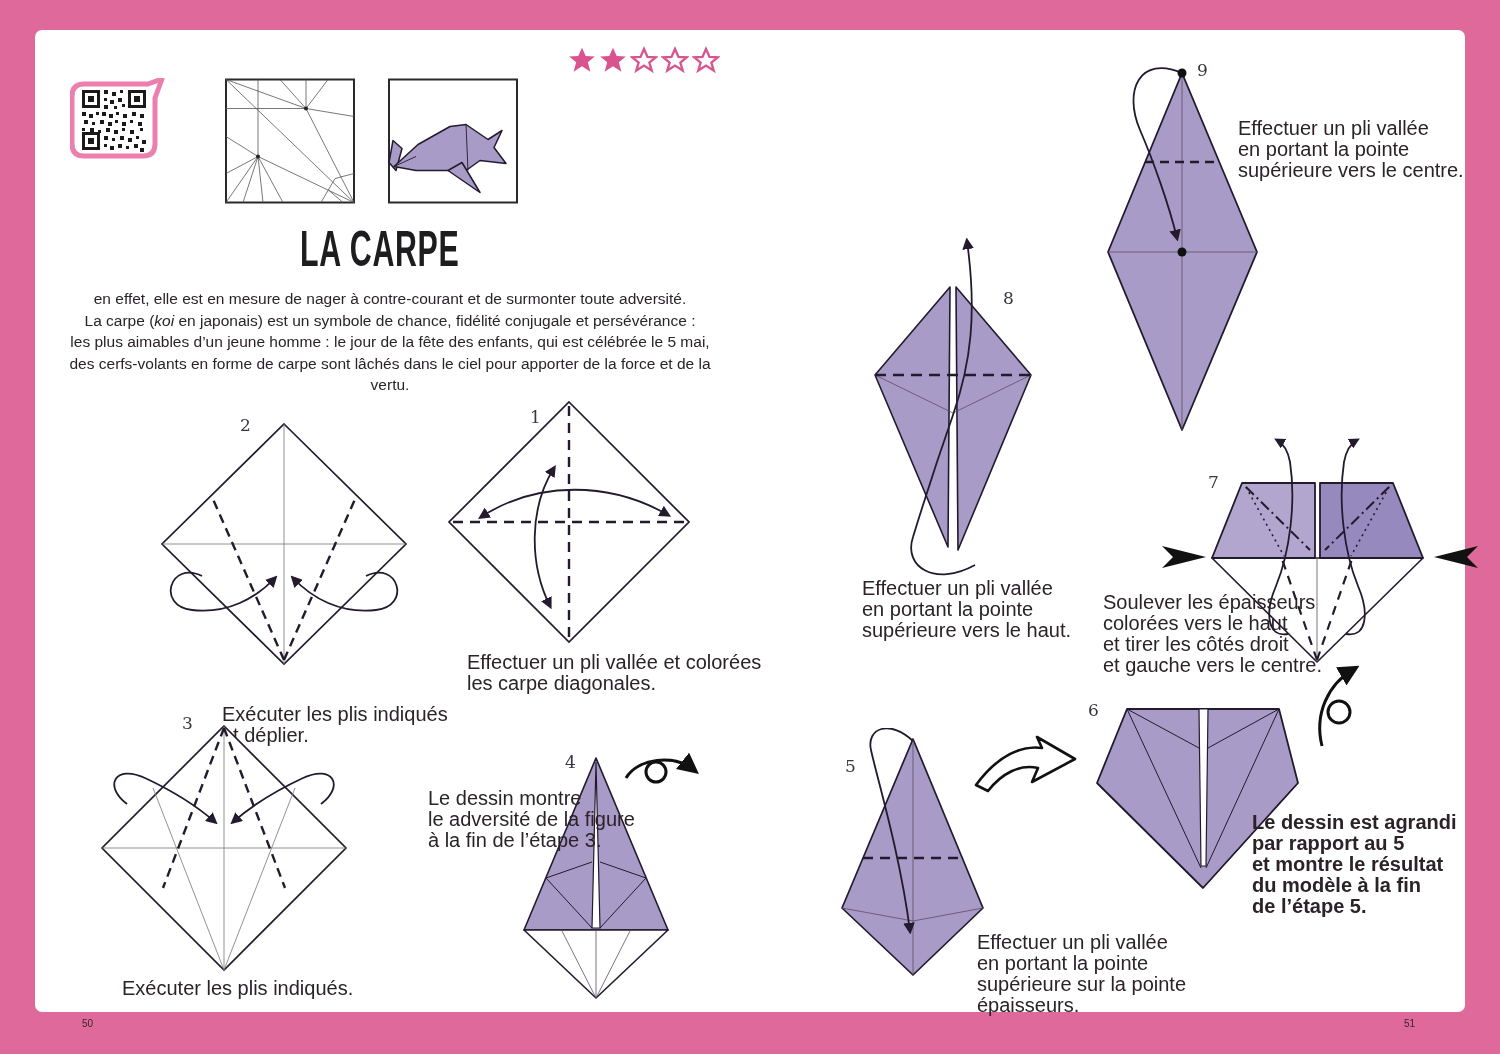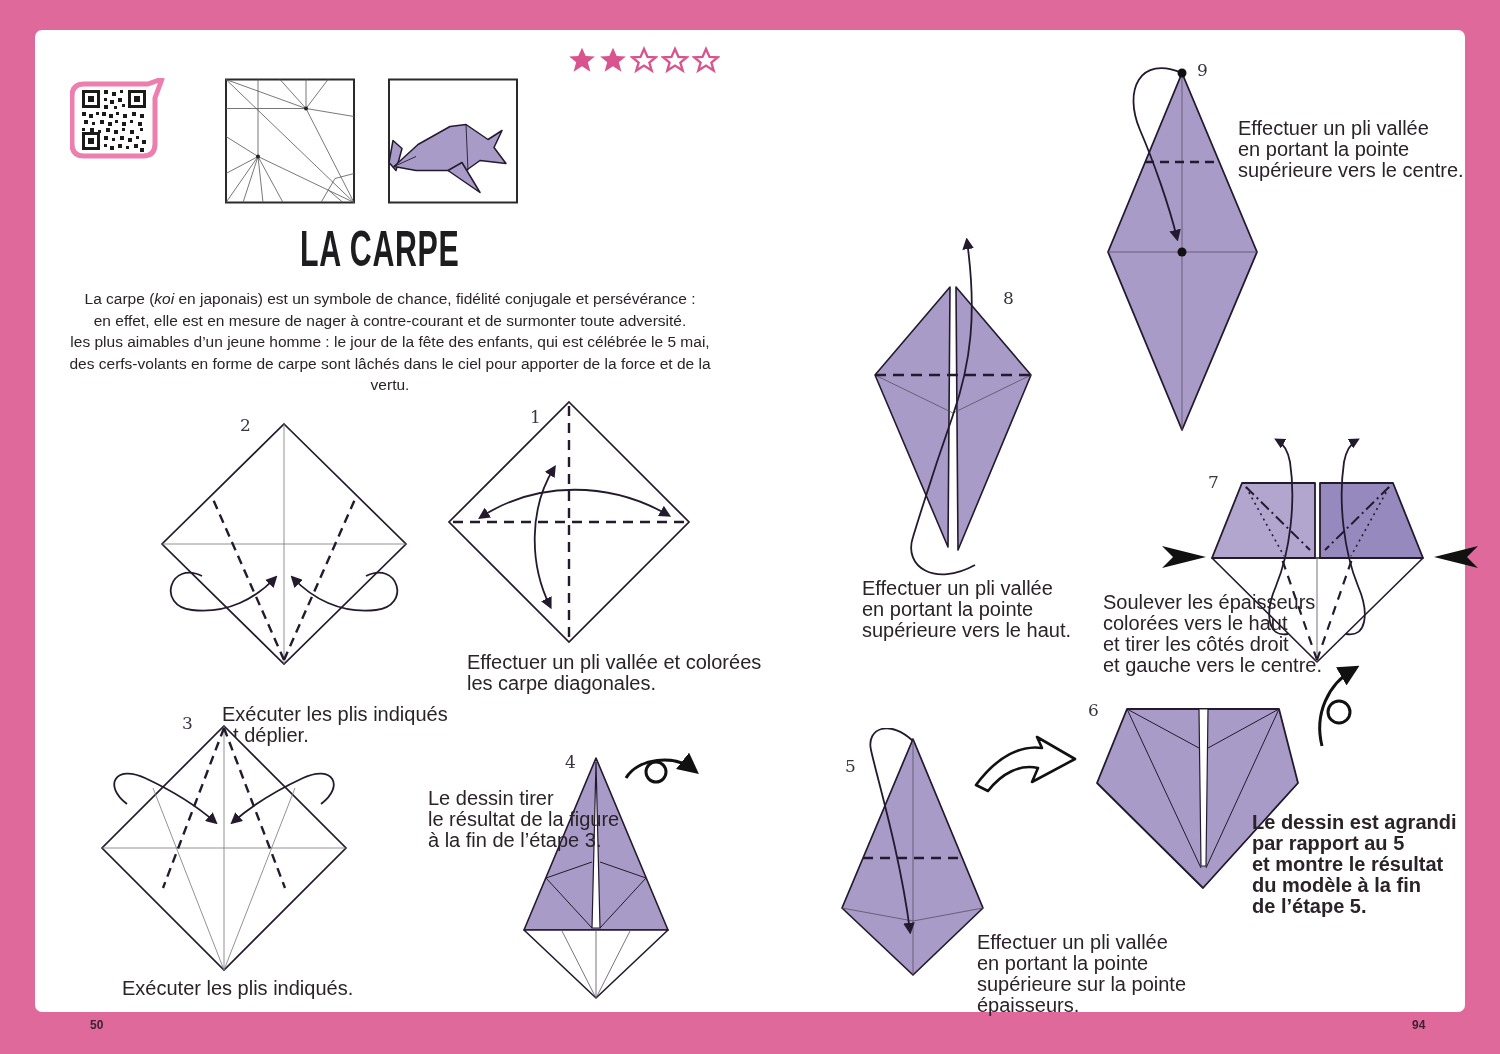--- a/index.html
+++ b/index.html
@@ -2,21 +2,21 @@
 <html><head>
 <meta charset="utf-8">
 <style>
   html,body{margin:0;padding:0;background:#b9b9b9;}
   #canvas{position:relative;width:1500px;height:1054px;background:#e0699b;overflow:hidden;
           font-family:"Liberation Sans",sans-serif;color:#2b2328;}
   #paper{position:absolute;left:35px;top:30px;width:1430px;height:982px;background:#ffffff;border-radius:7px;}
   .abs{position:absolute;}
   .cap{position:absolute;font-size:20px;line-height:21px;color:#2b2328;}
   .stepnum{position:absolute;font-family:"DejaVu Serif",serif;font-size:17px;color:#3b3341;}
-  .pagenum{position:absolute;font-size:12px;font-weight:bold;color:#3a2430;margin-left:8px;}
+  .pagenum{position:absolute;font-size:10px;font-weight:normal;color:#3a2430;}
   #title-wrap{position:absolute;left:60px;top:222px;width:640px;text-align:center;}
   #title{display:inline-block;font-size:46px;font-weight:700;letter-spacing:1px;color:#1d1d1f;
          transform:scaleX(0.66) scaleY(1.08);transform-origin:center;white-space:nowrap;}
   #intro{position:absolute;left:65px;top:288px;width:650px;text-align:center;font-size:15.5px;line-height:21.5px;}
   #video-row{position:absolute;left:76px;top:44px;display:flex;align-items:center;gap:8px;}
   #video-text{font-size:14.6px;color:#231f20;letter-spacing:0.1px;}
   .thumb{position:absolute;background:#fff;}
   svg{display:block;}
 </style>
 </head>
@@ -113,22 +113,22 @@
         <line x1="6" y1="88" x2="28" y2="78" stroke-width="0.9"></line>
       </g>
     </svg>
   </div>
 
   <div id="title-wrap">
     <span id="title">LA CARPE</span>
   </div>
 
   <div id="intro">
+    <div>en effet, elle est en mesure de nager à contre-courant et de surmonter toute adversité.</div>
     <div><span>La carpe (</span><i>koi</i><span> en japonais) est un symbole de chance, fidélité conjugale et persévérance :</span></div>
-    <div>en effet, elle est en mesure de nager à contre-courant et de surmonter toute adversité.</div>
     <div>les plus aimables d’un jeune homme : le jour de la fête des enfants, qui est célébrée le 5 mai,</div>
     <div>des cerfs-volants en forme de carpe sont lâchés dans le ciel pour apporter de la force et de la vertu.</div>
   </div>
 
   <span class="stepnum" style="left:240px;top:415px;">2</span>
   <div class="abs" style="left:158px;top:410px;">
     <svg width="252" height="262" viewBox="0 0 252 262">
       <defs>
           <marker id="ah2" viewBox="0 0 10 10" refX="7" refY="5" markerWidth="6.5" markerHeight="6.5" orient="auto-start-reverse">
             <path d="M0,0L10,5L0,10z" fill="#241a2e"></path>
@@ -215,22 +215,22 @@
       <defs>
           <marker id="ahr4" viewBox="0 0 10 10" refX="7" refY="5" markerWidth="7" markerHeight="7" orient="auto">
             <path d="M0,0L10,5L0,10z" fill="#111"></path>
           </marker>
         </defs>
       <path d="M4,28 C16,8 52,4 72,20" fill="none" stroke="#111" stroke-width="3" marker-end="url(#ahr4)"></path>
       <circle cx="34" cy="22" r="10" fill="none" stroke="#111" stroke-width="3"></circle>
     </svg>
   </div>
   <div class="cap" style="left:428px;top:788px;">
-    <div>Le dessin tirer</div>
-      <div>le résultat de la figure</div>
+    <div>Le dessin montre</div>
+      <div>le adversité de la figure</div>
       <div>à la fin de l’étape 3.</div>
   </div>
 
   <span class="stepnum" style="left:1197px;top:60px;">9</span>
   <div class="abs" style="left:1095px;top:55px;">
     <svg width="180" height="390" viewBox="0 0 180 390">
       <defs>
           <marker id="ah9" viewBox="0 0 10 10" refX="7" refY="5" markerWidth="6.5" markerHeight="6.5" orient="auto">
             <path d="M0,0L10,5L0,10z" fill="#241a2e"></path>
           </marker>
@@ -368,14 +368,14 @@
   </div>
   <div class="cap" style="left:1252px;top:812px;font-weight:bold;">
     <div>Le dessin est agrandi</div>
       <div>par rapport au 5</div>
       <div>et montre le résultat</div>
       <div>du modèle à la fin</div>
       <div>de l’étape 5.</div>
   </div>
 
   <span class="pagenum" style="left:82px;top:1018px;">50</span>
-  <span class="pagenum" style="left:1404px;top:1018px;">94</span>
+  <span class="pagenum" style="left:1404px;top:1018px;">51</span>
 </div>
 
 </body></html>

